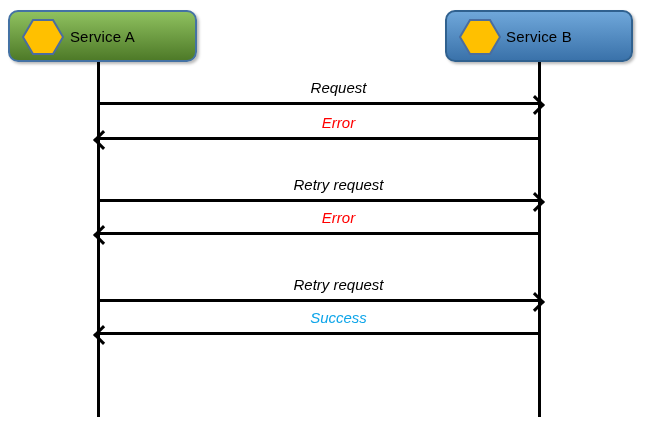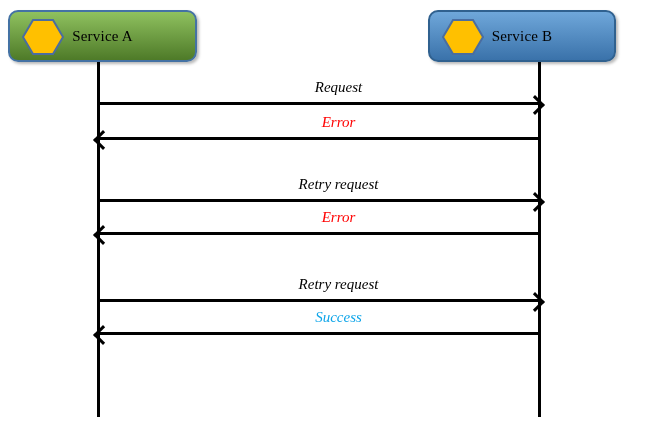--- a/index.html
+++ b/index.html
@@ -1,35 +1,35 @@
 <!DOCTYPE html>
 <html><head>
 <meta charset="utf-8">
 <style>
   html,body{margin:0;padding:0;background:#ffffff;}
   .stage{
     position:relative;
     width:645px;height:419px;
     background:#ffffff;
-    font-family:Liberation Serif, serif;
+    font-family:Liberation Sans, sans-serif;
     overflow:hidden;
   }
   
   .participant{
     position:absolute;
     top:10px;
     height:52px;
     border:2px solid #4472a4;
     border-radius:10px;
     box-sizing:border-box;
     box-shadow:2px 2px 3px rgba(0,0,0,0.28);
     display:flex;align-items:center;justify-content:center;
   }
   .participant-a{left:8px;width:189px;}
-  .participant-b{left:428px;width:188px;}
+  .participant-b{left:445px;width:188px;}
   .participant .hex{
     position:absolute;left:11px;top:6px;
     width:44px;height:38px;
   }
   .participant .pname{
     font-size:15px;color:#000;letter-spacing:0.2px;
   }
   
   .lifeline{
     position:absolute;top:62px;width:3px;height:355px;background:#000;

